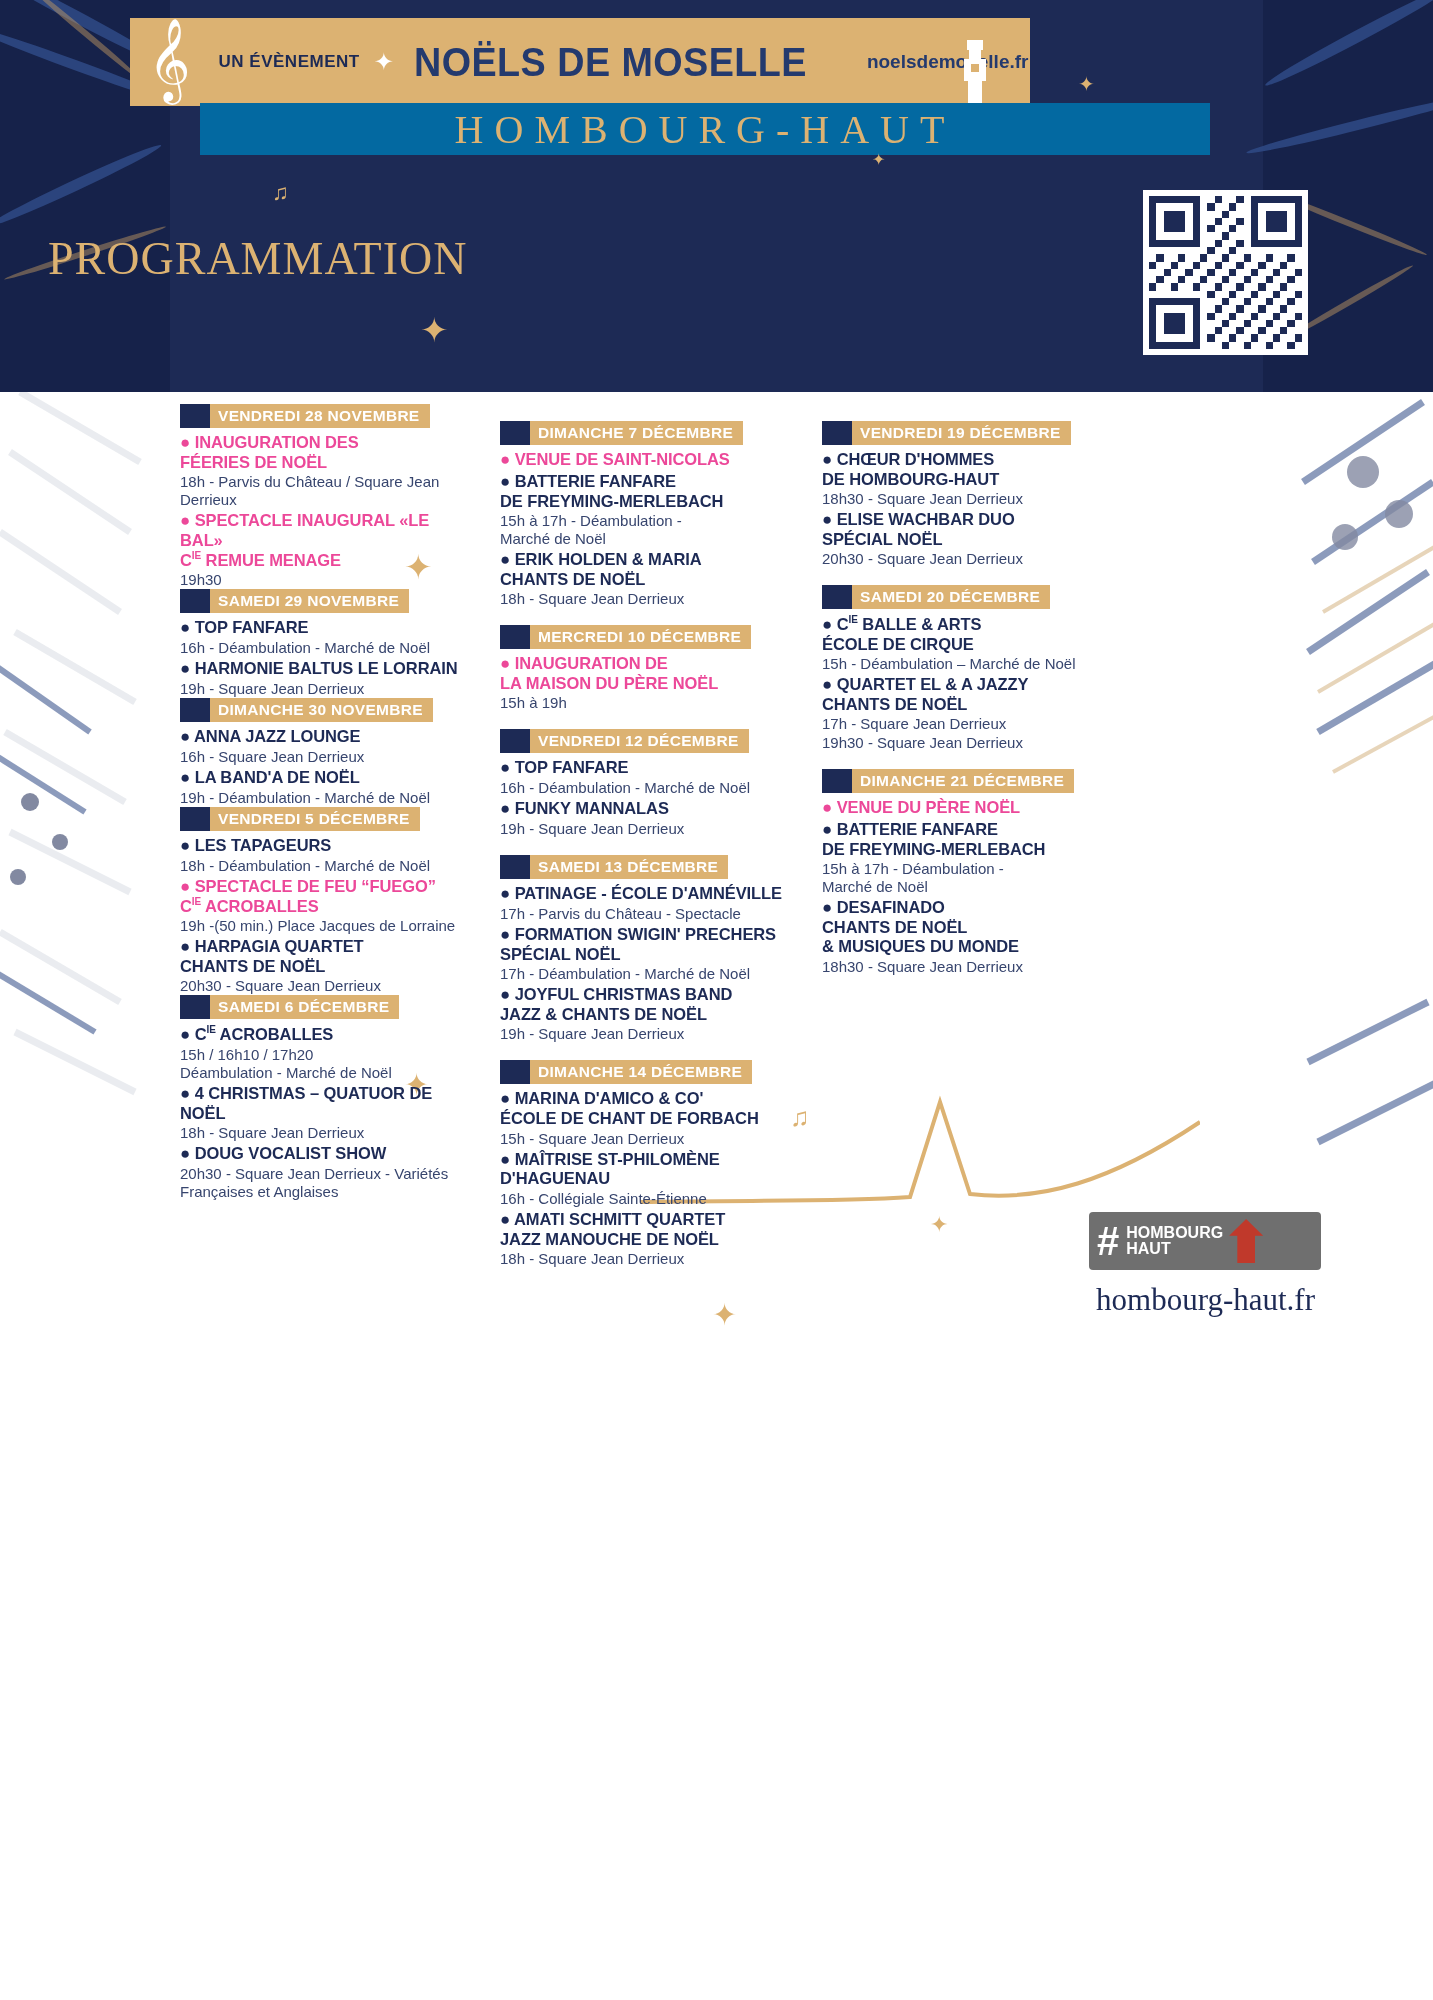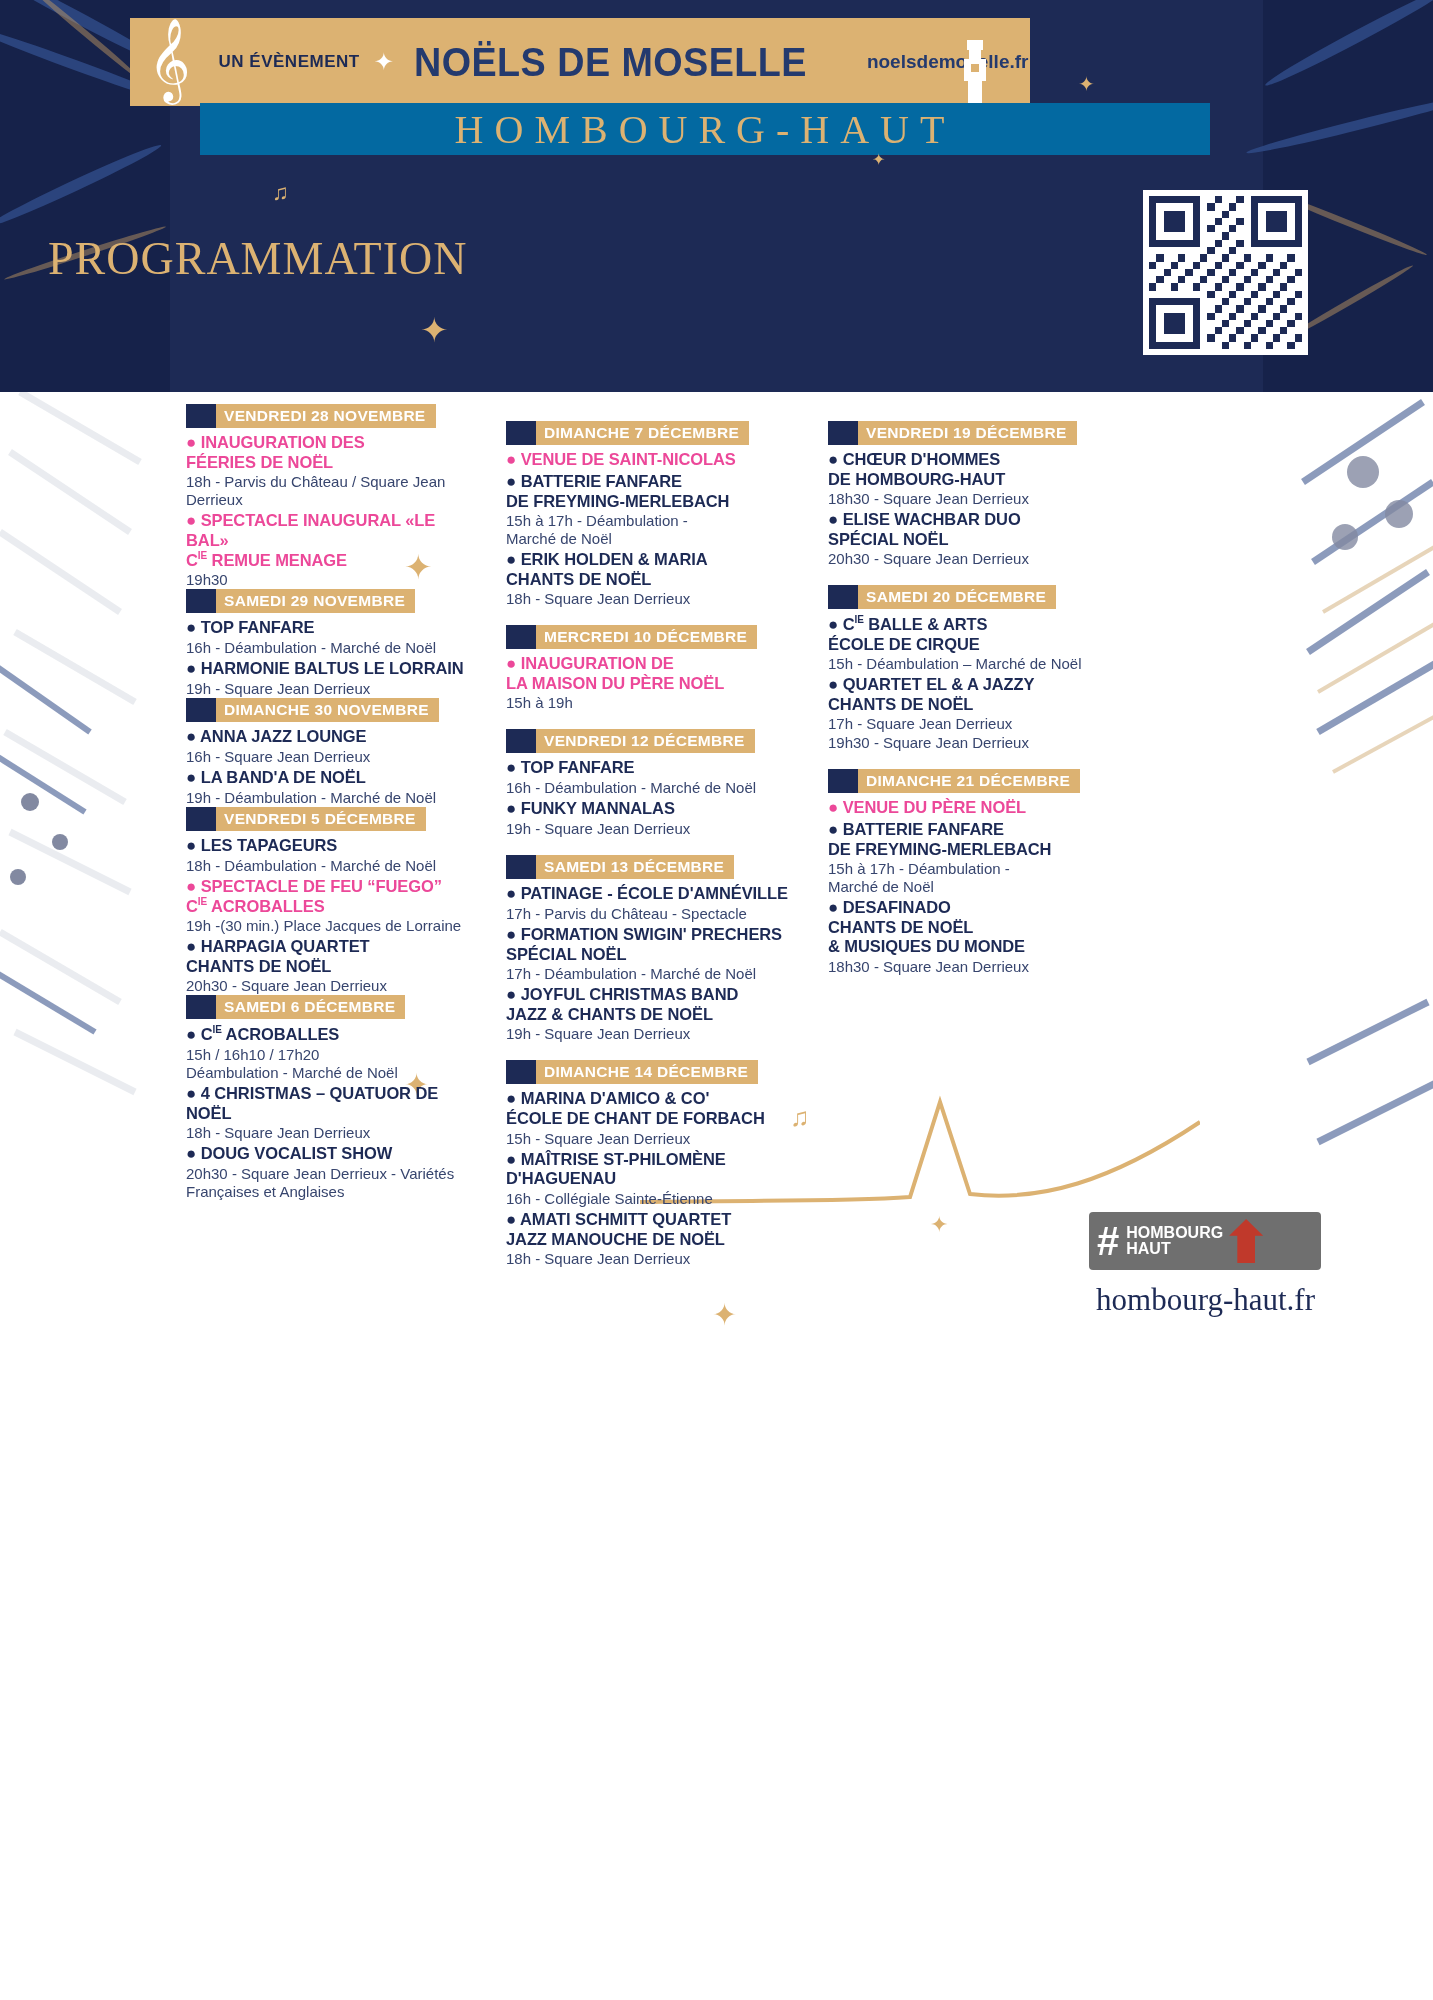--- a/index.html
+++ b/index.html
@@ -97,21 +97,21 @@
   .qr-grid i { background: transparent; }
   .qr-grid i.on { background: #1d2a55; }
 
   .hstar { position: absolute; color: #dcb272; }
 
   
   .program {
     position: absolute; left: 0; top: 392px; width: 1433px; height: 980px;
     background: #fff; overflow: hidden;
   }
-  .cols { position: absolute; left: 186px; top: 12px; width: 1100px; display: flex; gap: 32px; }
+  .cols { position: absolute; left: 180px; top: 12px; width: 1100px; display: flex; gap: 32px; }
   .col { width: 288px; }
   .col.c2 { width: 290px; }
   .col.c3 { width: 300px; }
 
   .day-head { display: flex; align-items: stretch; height: 24px; margin: 17px 0 5px 0; }
   .day-head .sq { width: 30px; background: #1d2a55; flex: 0 0 30px; }
   .day-head .lbl {
     background: #dcb272; color: #fff; font-size: 15.5px; font-weight: bold;
     letter-spacing: .3px; padding: 0 10px 0 8px; display: flex; align-items: center;
     white-space: nowrap;
@@ -734,21 +734,21 @@
           <div class="ev-meta">16h - Square Jean Derrieux</div>
           <div class="ev-name"><span class="dot">●</span> LA BAND'A DE NOËL</div>
           <div class="ev-meta">19h - Déambulation - Marché de Noël</div>
           <div class="day-head">
             <div class="sq"></div>
             <div class="lbl">VENDREDI 5 DÉCEMBRE</div>
           </div>
           <div class="ev-name"><span class="dot">●</span> LES TAPAGEURS</div>
           <div class="ev-meta">18h - Déambulation - Marché de Noël</div>
           <div class="ev-name red"><span class="dot">●</span> SPECTACLE DE FEU “FUEGO”<br>C<span class="sup">IE</span> ACROBALLES</div>
-          <div class="ev-meta">19h -(30 min.) Place Jacques de Lorraine</div>
+          <div class="ev-meta">19h -(50 min.) Place Jacques de Lorraine</div>
           <div class="ev-name"><span class="dot">●</span> HARPAGIA QUARTET<br>CHANTS DE NOËL</div>
           <div class="ev-meta">20h30 - Square Jean Derrieux</div>
           <div class="day-head">
             <div class="sq"></div>
             <div class="lbl">SAMEDI 6 DÉCEMBRE</div>
           </div>
           <div class="ev-name"><span class="dot">●</span> C<span class="sup">IE</span> ACROBALLES</div>
           <div class="ev-meta">15h / 16h10 / 17h20<br>Déambulation - Marché de Noël</div>
           <div class="ev-name"><span class="dot">●</span> 4 CHRISTMAS – QUATUOR DE NOËL</div>
           <div class="ev-meta">18h - Square Jean Derrieux</div>

